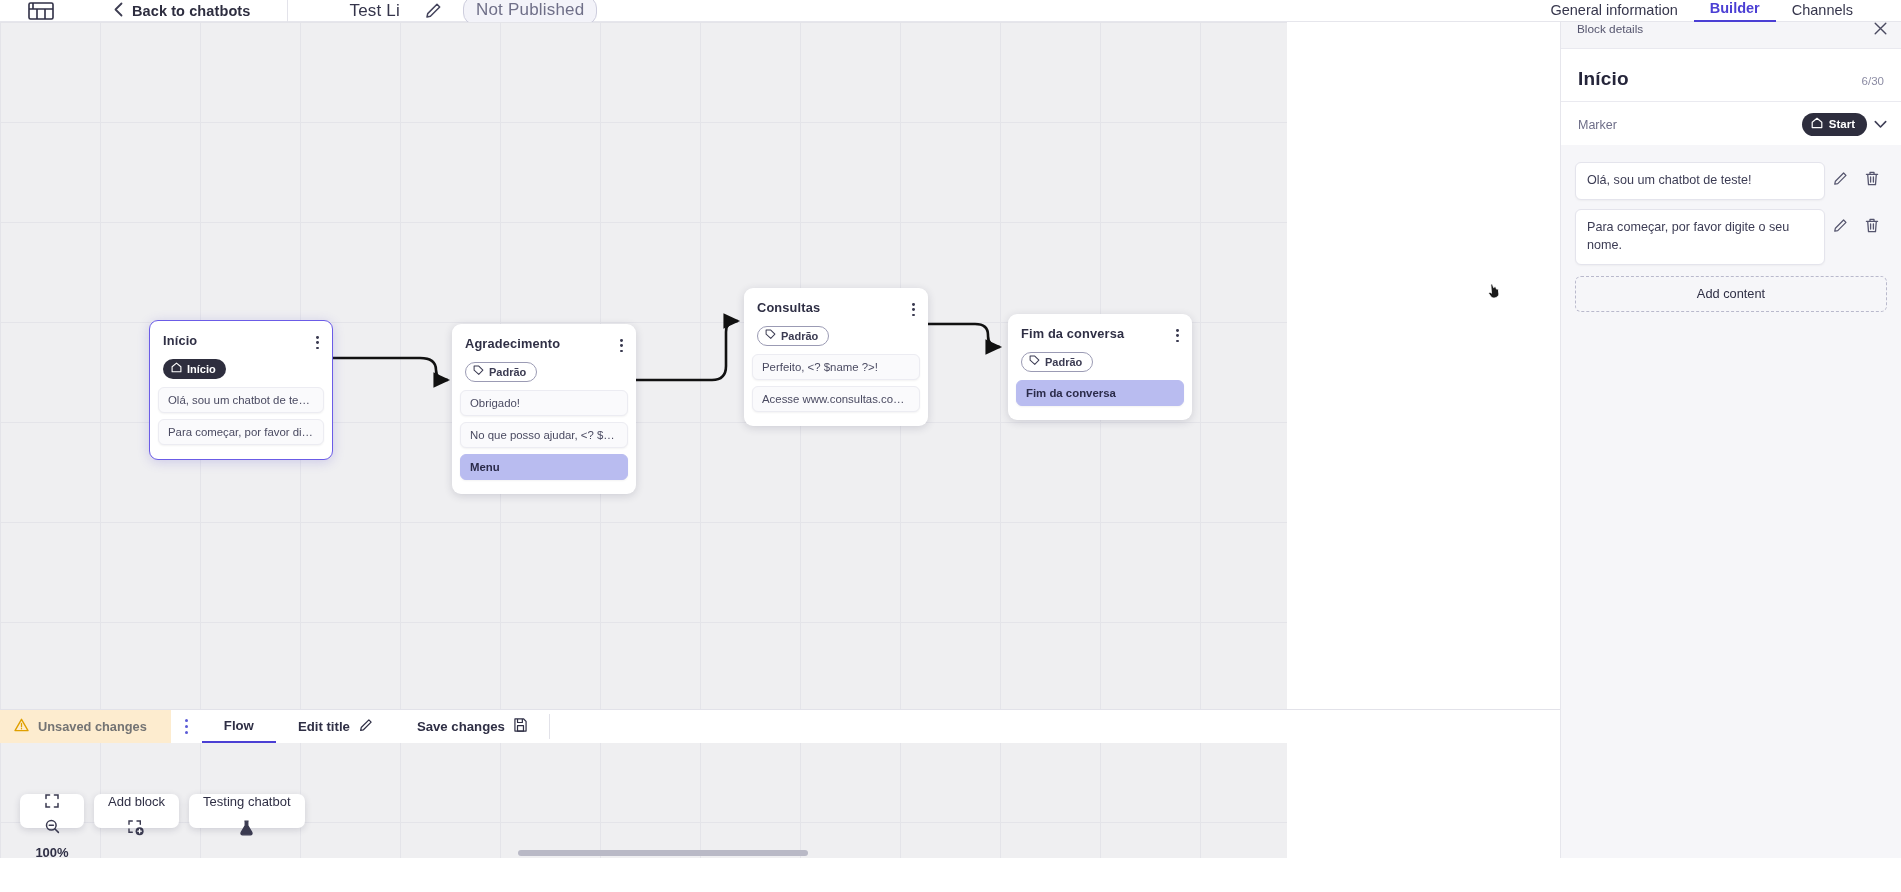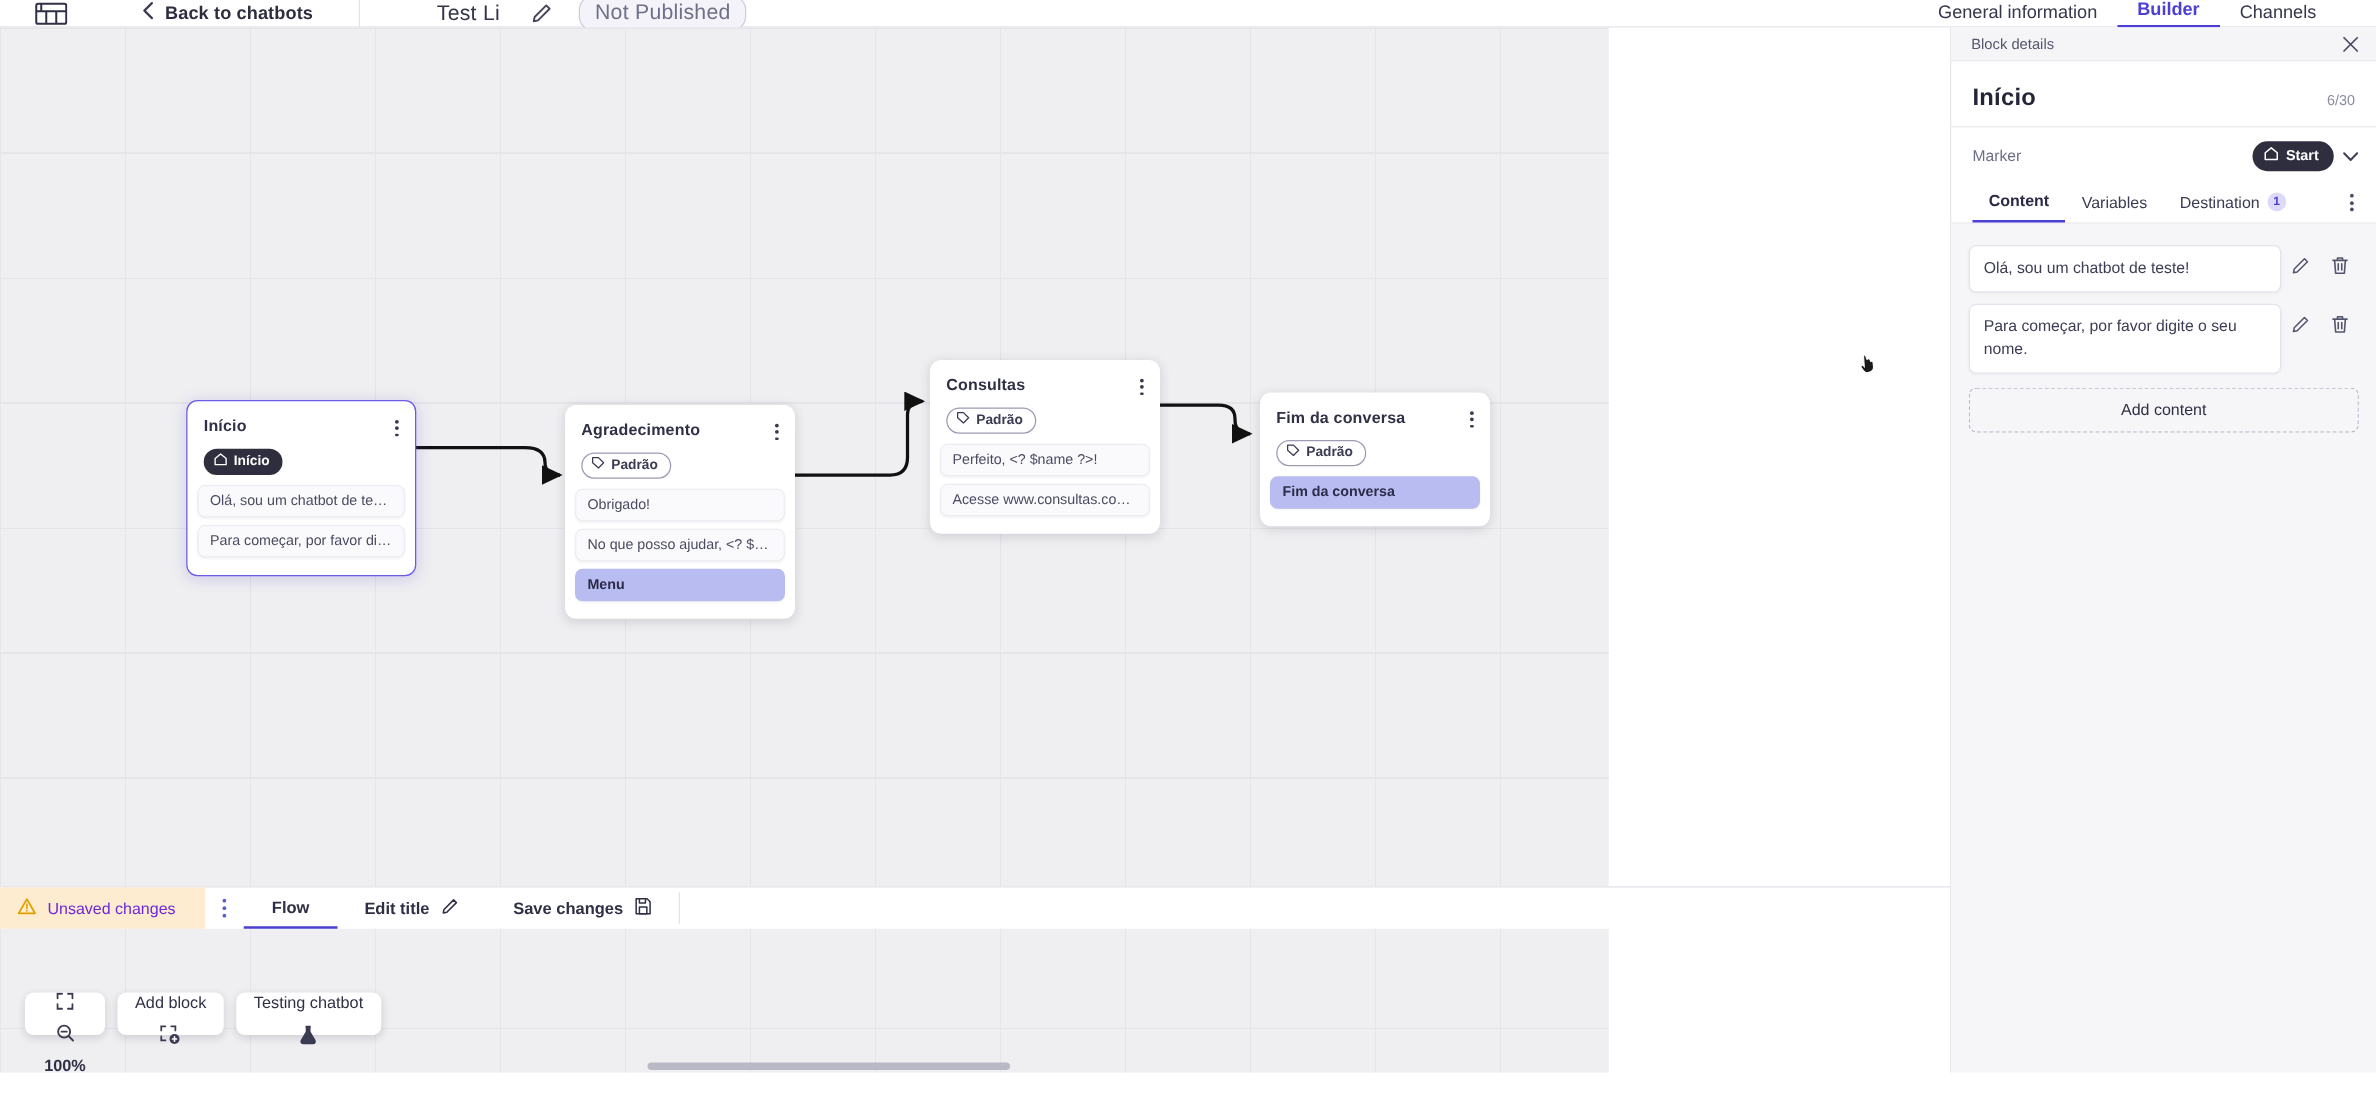--- a/index.html
+++ b/index.html
@@ -101,41 +101,41 @@
     background: #b9b9c6; border-radius: 3px; z-index: 6; cursor: pointer;
   }
 
   
   .bottombar {
     position: absolute; bottom: 0; left: 0; width: 1901px; height: 34px;
     background: #fff; border-top: 1px solid #e2e2e9; display: flex; align-items: stretch;
   }
   .unsaved {
     background: #fdeccf; display: flex; align-items: center; gap: 9px;
-    padding: 0 24px 0 14px; font-size: 12.8px; font-weight: 400; color: #6d28d9;
+    padding: 0 24px 0 14px; font-size: 12.8px; font-weight: 700; color: #737373;
   }
   .bb-kebab { display: flex; align-items: center; padding: 0 14px; }
   .bb-kebab .k { display:flex; flex-direction: column; gap: 2.6px; }
   .bb-kebab .k i { width: 3px; height: 3px; border-radius: 50%; background: #5b5bd6; }
   .bb-item {
     display: flex; align-items: center; gap: 9px; padding: 0 22px;
     font-size: 13.2px; font-weight: 700; color: #2f2f45; cursor: pointer;
   }
   .bb-item.active { border-bottom: 2.6px solid #4b3fd4; }
   .bb-divider { width: 1px; background: #e2e2e9; margin: 4px 0; }
 
   
   .panel {
     position: absolute; top: 22px; right: 0; width: 341px; height: 836px;
     background: #fff; border-left: 1px solid #e6e6ec;
     display: flex; flex-direction: column;
   }
   .panel-head {
     height: 27px; background: #f5f5f8; border-bottom: 1px solid #e9e9ef;
-    display: flex; align-items: center; justify-content: space-between;
+    display: flex; align-items: flex-start; justify-content: space-between;
     padding: 0 14px 0 16px;
   }
   .panel-head-title { font-size: 11.8px; color: #55556e; }
   .close-x { cursor: pointer; color: #4a4a60; display: flex; }
   .panel-title-row {
     display: flex; align-items: baseline; justify-content: space-between;
     padding: 19px 17px 11px; border-bottom: 1px solid #eaeaf0; margin: 0 0 0 0;
   }
   .panel-title { font-size: 19px; font-weight: 600; color: #25253a; letter-spacing: .2px; }
   .panel-count { font-size: 11.5px; color: #8b8ba3; }
@@ -437,37 +437,20 @@
           <span>Start</span>
         </span>
         <span class="caret">
           <svg width="13" height="9" viewBox="0 0 13 9" fill="none" stroke="#3f3f57" stroke-width="1.6" stroke-linecap="round" stroke-linejoin="round">
               <path d="M1.3 1.6 L6.5 7 L11.7 1.6"></path>
             </svg>
         </span>
       </span>
     </div>
 
-    <div class="ptabs">
-      <div class="ptab active">
-        <span>Content</span>
-      </div>
-      <div class="ptab">
-        <span>Variables</span>
-      </div>
-      <div class="ptab">
-        <span>Destination</span>
-        <span class="ptab-badge">1</span>
-      </div>
-      <span class="ptabs-kebab">
-          <i></i>
-          <i></i>
-          <i></i>
-        </span>
-    </div>
 
     <div class="panel-body">
       <div class="content-row">
         <div class="content-box">Olá, sou um chatbot de teste!</div>
         <span class="row-act">
           <svg width="15" height="15" viewBox="0 0 17 17" fill="none" stroke="#55556e" stroke-width="1.4" stroke-linecap="round" stroke-linejoin="round">
               <path d="M12 2.3 L14.7 5 L5.4 14.3 L2 15 L2.7 11.6 Z"></path>
             </svg>
         </span>
         <span class="row-act">

